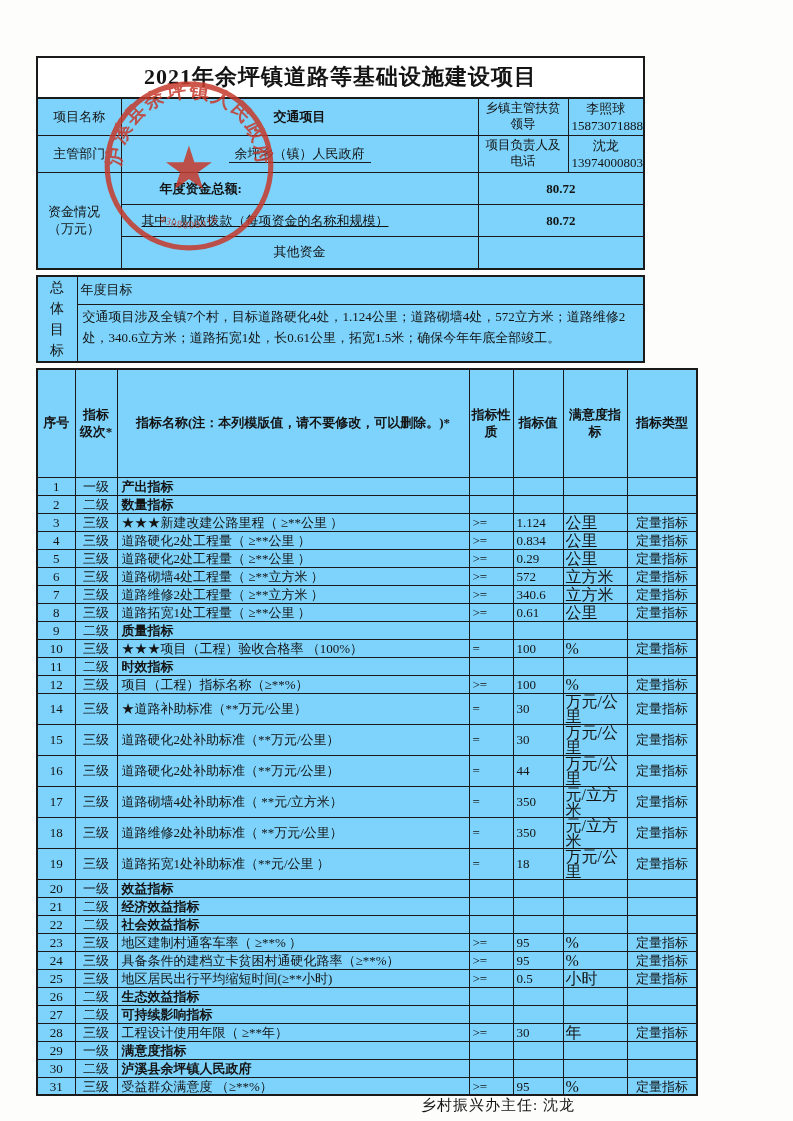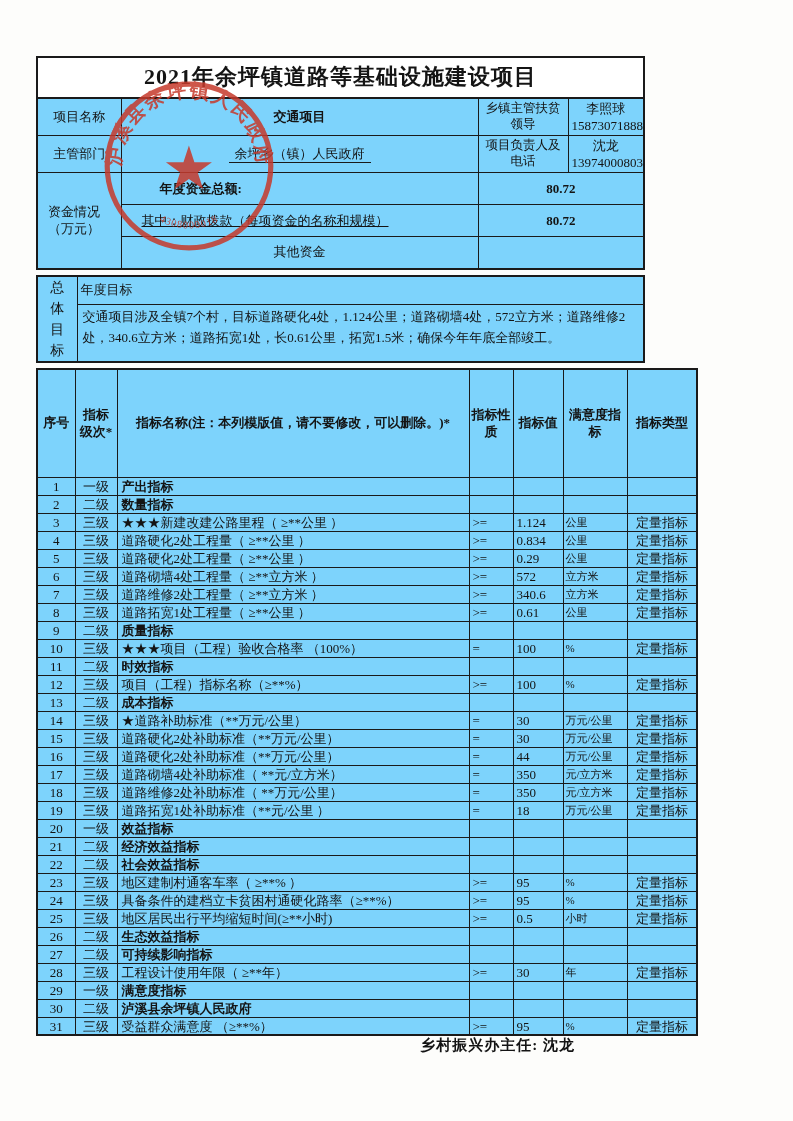--- a/index.html
+++ b/index.html
@@ -34,41 +34,41 @@
   .bold { font-weight:bold; }
   .u-line { border-bottom:1px solid #1a1a1a; padding:0 6px 1px 6px;margin-top:8px; }
   .fund-label { padding:0 10px; line-height:1.35; }
   .fund-item-1 { padding-left:38px; font-weight:bold; }
   .fund-item-2 { padding-left:20px;text-decoration:underline; }
   .small { font-size:12.5px; line-height:1.25; }
 
   .gap { height:5px; }
 
   .goal td { font-size:13px; }
-  .goal .vert { padding:0 12px; line-height:1.5; text-align:center; font-size:14px; }
+  .goal .vert { padding:0 12px; line-height:1.5; font-size:14px; }
   .goal .g-head { height:26px; text-align:left; }
   .goal .g-text { height:50px; line-height:1.55; padding:2px 5px; vertical-align:top; }
 
   .main th {
     font-weight:bold;
     text-align:center;
     height:54px;
     font-size:13px;
     line-height:1.35;
     padding:1px 2px;
   }
   .main td { height:18px; line-height:15px; padding:0 3px; }
-  .main td.unit { font-size:11px; padding:0 2px; }
+  .main td.unit { font-size:16px; padding:0 2px; }
   .main td.name { padding-left:4px; }
 
   .footer-note {
     text-align:right;
     padding-right:70px;
     font-size:15px;
-    font-weight:bold;
+    font-weight:normal;
     letter-spacing:1px;
   }
 
   .seal {
     position:absolute;
     left:100px;
     top:78px;
     width:178px;
     height:176px;
     opacity:0.85;
@@ -288,30 +288,20 @@
     <td class="c">12</td>
     <td class="c">三级</td>
     <td class="name">项目（工程）指标名称（≥**%）</td>
     <td>&gt;=</td>
     <td>100</td>
     <td class="unit">%</td>
     <td class="c">定量指标</td>
     <td class="c">否</td>
   </tr>
 
-  <tr>
-    <td class="c">13</td>
-    <td class="c">二级</td>
-    <td class="name bold">成本指标</td>
-    <td></td>
-    <td></td>
-    <td class="unit"></td>
-    <td class="c"></td>
-    <td class="c"></td>
-  </tr>
 
   <tr>
     <td class="c">14</td>
     <td class="c">三级</td>
     <td class="name">★道路补助标准（**万元/公里）</td>
     <td>=</td>
     <td>30</td>
     <td class="unit">万元/公里</td>
     <td class="c">定量指标</td>
     <td class="c">否</td>

